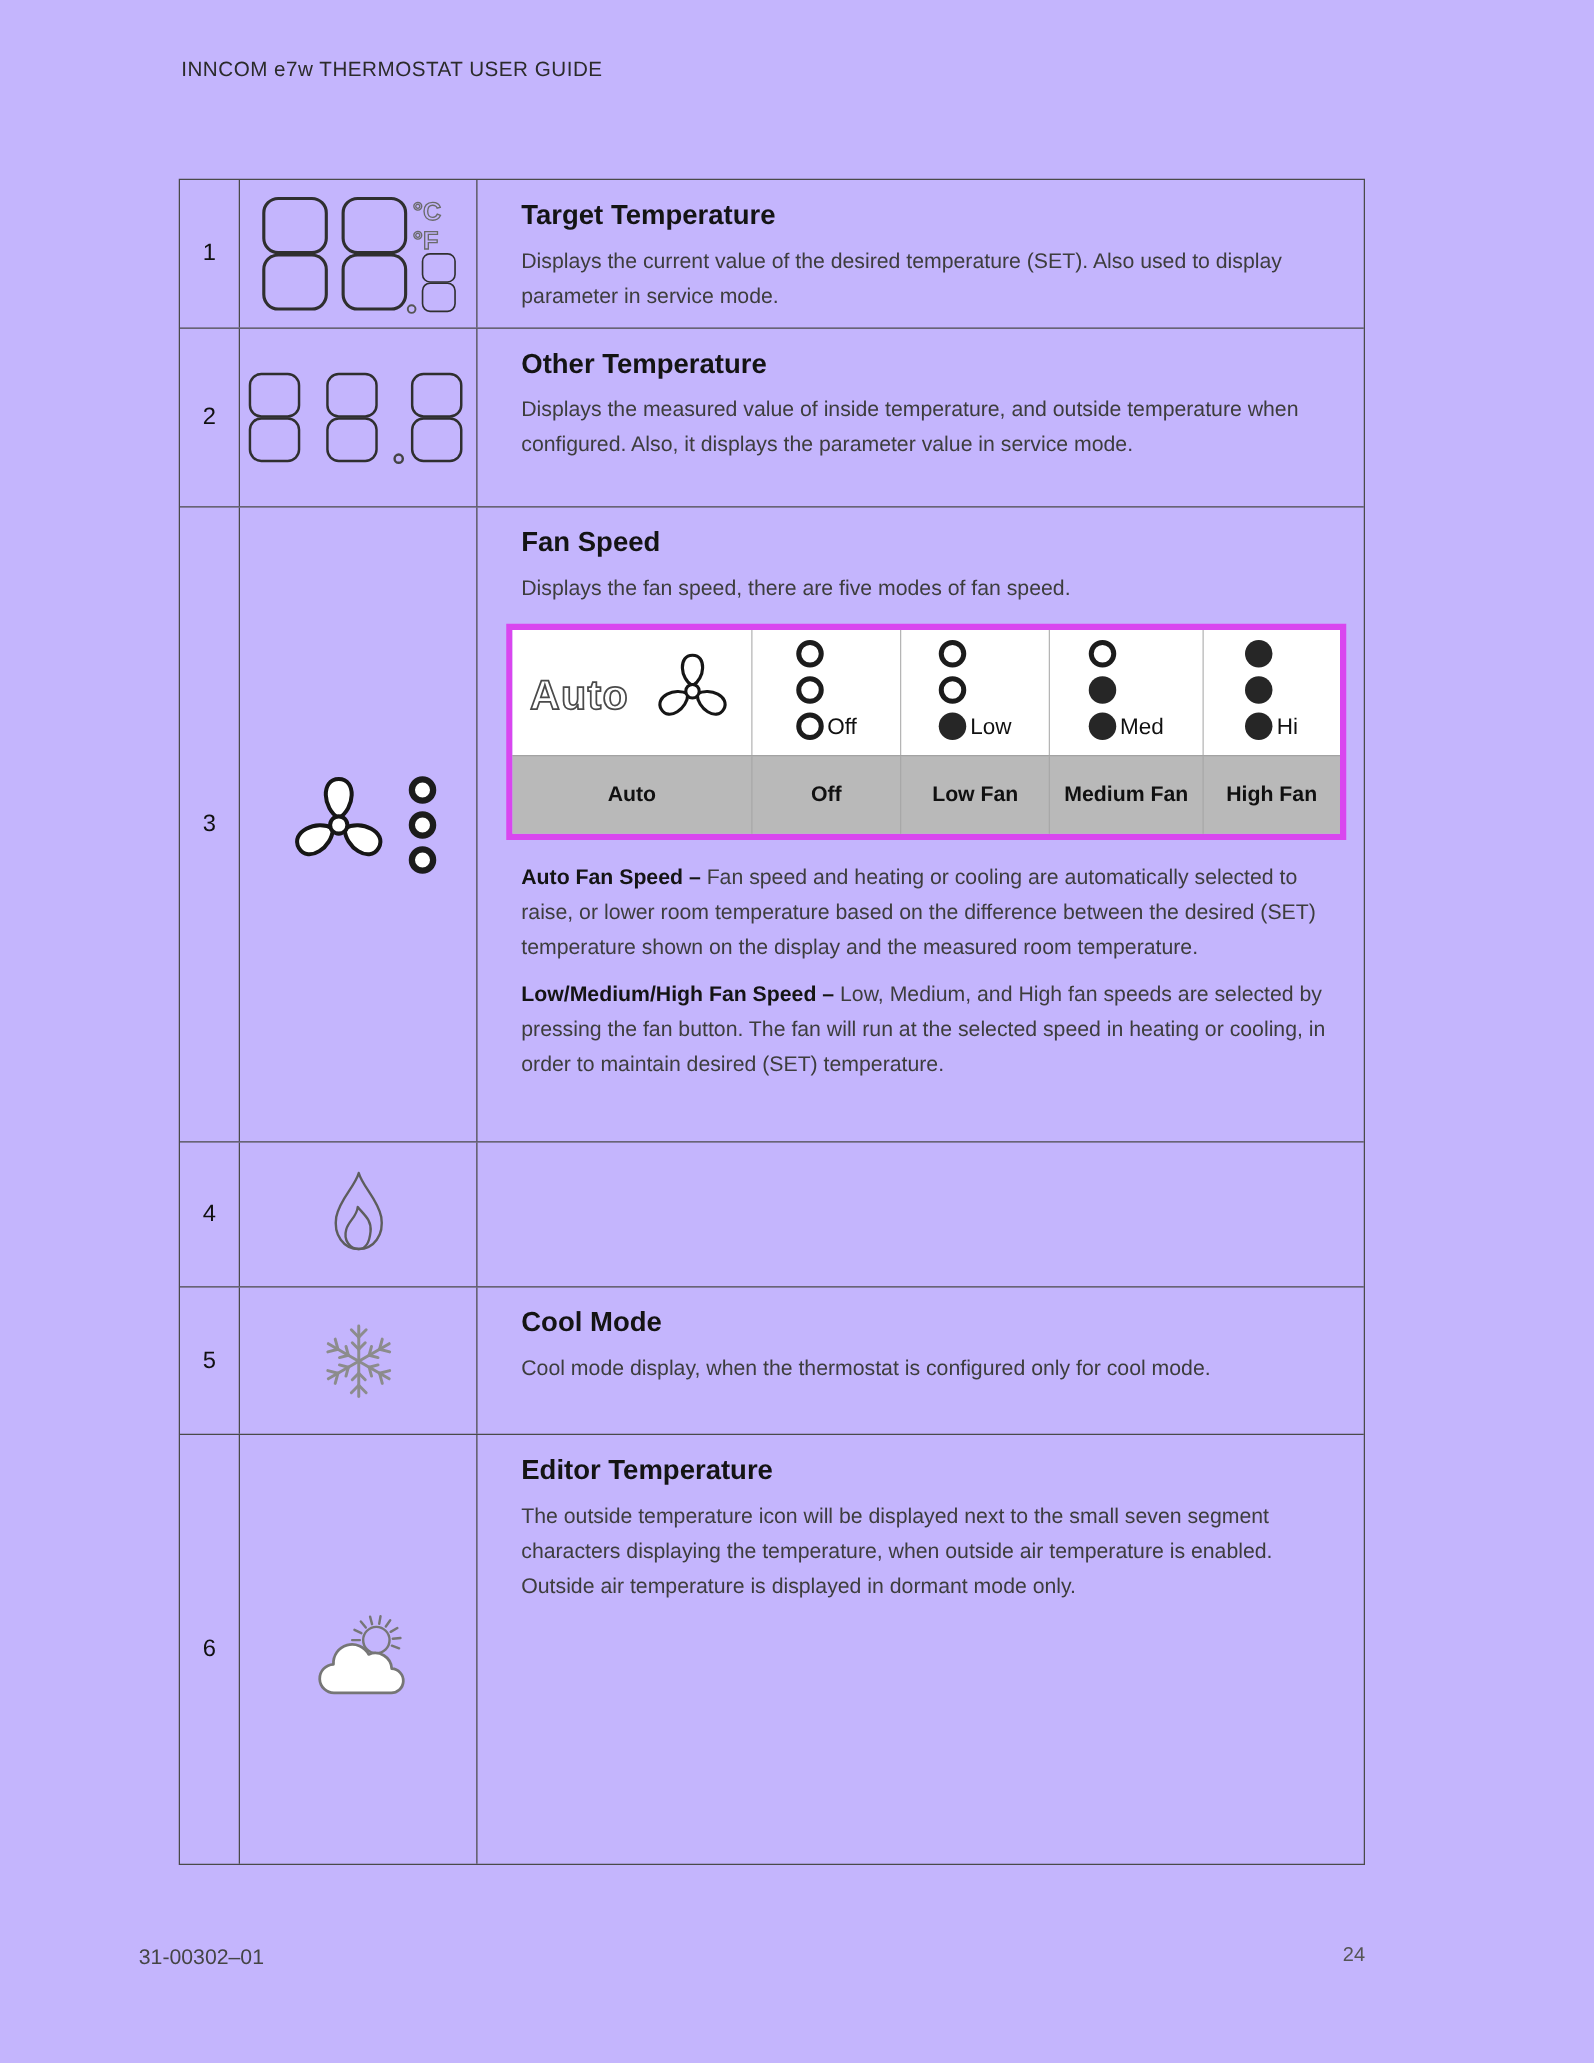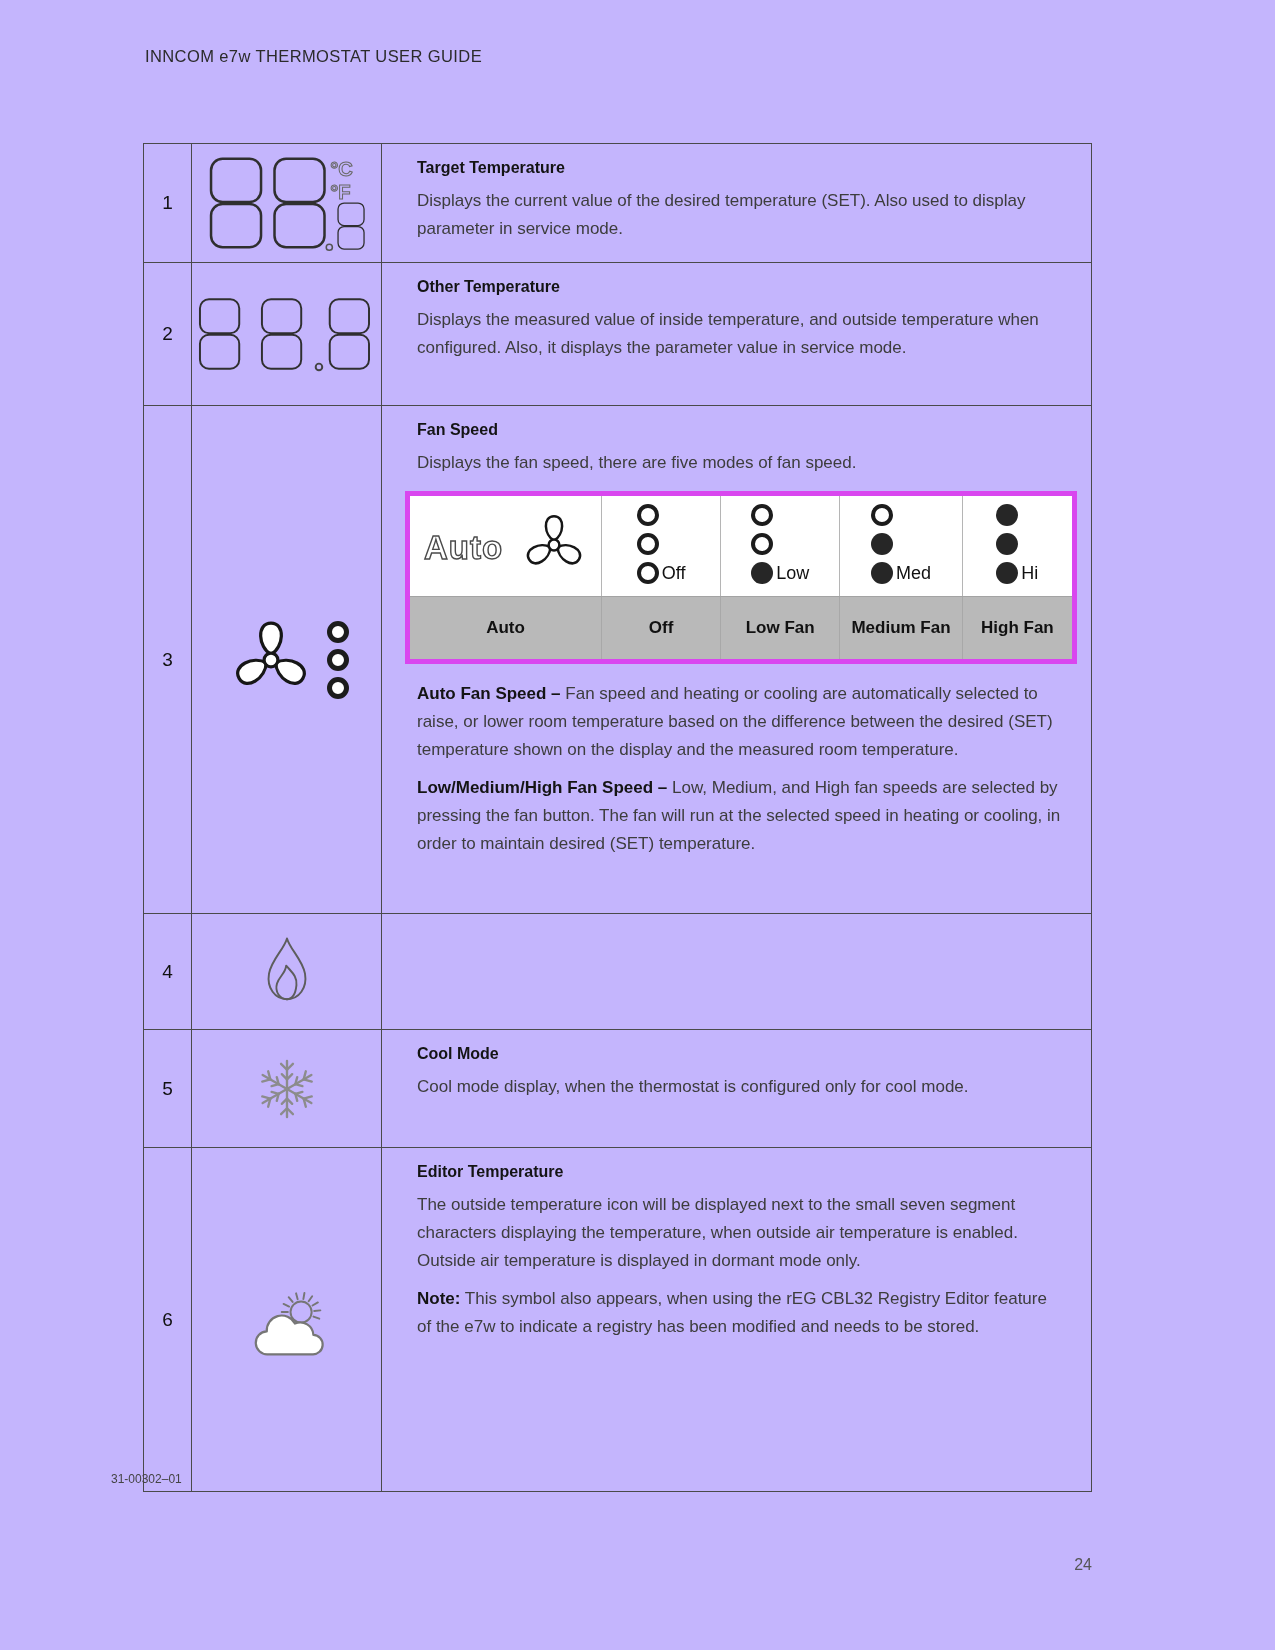--- a/index.html
+++ b/index.html
@@ -22,21 +22,21 @@
   .trow:first-child{border-top:none;}
   .cell{box-sizing:border-box;}
   .cell.num{
     border-right:1px solid #4a4a4a;display:flex;align-items:center;justify-content:center;
     font-size:19px;color:#111;
   }
   .cell.icon{
     border-right:1px solid #4a4a4a;display:flex;align-items:center;justify-content:center;
   }
   .cell.desc{padding:15px 42px 0 35px;}
-  .dtitle{font-size:16px;font-weight:bold;color:#141414;margin:0 0 10px 0;}
+  .dtitle{font-size:22px;font-weight:bold;color:#141414;margin:0 0 10px 0;}
   .dbody{font-size:17px;line-height:28px;color:#3d3d3d;margin:0;}
   .dbody + .dbody{margin-top:10px;}
   .dbody b{color:#141414;}
   
   .r1{height:118px;} .r2{height:143px;} .r3{height:508px;}
   .r4{height:116px;} .r5{height:118px;} .r6{height:344px;}
 
   
   .fan-table{width:672px;margin:14px 0 16px -12px;border:5px solid #d946ef;box-sizing:border-box;}
   .fan-row{display:grid;grid-template-columns:29% 18% 18% 18.5% 16.5%;}
@@ -57,21 +57,21 @@
   .dot{width:22px;height:22px;border-radius:50%;box-sizing:border-box;
        border:4.5px solid #1c1c1c;background:#fff;}
   .dot.filled{border:none;background:#262626;}
   .dot-inline{font-size:18px;line-height:22px;color:#111;margin-left:3px;font-weight:500;}
 
   
   .icon-fan-wrap{display:flex;align-items:center;gap:10px;}
   .icon-fan-wrap .dotcol{gap:6px;}
   .icon-fan-wrap .dot{border-width:5px;}
 
-  .footer-left{position:absolute;left:111px;top:1472px;font-size:12px;color:#444;}
+  .footer-left{position:absolute;left:111px;top:1556px;font-size:17px;color:#444;}
   .footer-page{position:absolute;left:143px;top:1556px;width:949px;text-align:right;
                font-size:16px;color:#555;}
 </style>
 </head>
 <body>
 
 <svg width="0" height="0" style="position:absolute" aria-hidden="true">
   <defs>
     <g id="dig8">
       <rect x="4" y="4" width="52" height="45" rx="12" fill="none" stroke="#2f2f2f" stroke-width="2.6"></rect>
@@ -282,21 +282,20 @@
             <line x1="79" y1="36.5" x2="85.1" y2="33"></line>
             <line x1="80.9" y1="42.7" x2="87.9" y2="42.1"></line>
             <line x1="80.1" y1="49.1" x2="86.7" y2="51.5"></line>
           </g>
           <path d="M28 92 a13 13 0 0 1 -1 -26 a17 17 0 0 1 32 -9 a15 15 0 0 1 21 13 a11 11 0 0 1 -1 22 Z" fill="#ffffff" stroke="#767676" stroke-width="2.5" stroke-linejoin="round"></path>
         </svg>
       </div>
       <div class="cell desc">
         <div class="dtitle">Editor Temperature</div>
         <p class="dbody">The outside temperature icon will be displayed next to the small seven segment characters displaying the temperature, when outside air temperature is enabled. Outside air temperature is displayed in dormant mode only.</p>
-        <p class="dbody"><b>Note:</b><span> This symbol also appears, when using the rEG CBL32 Registry Editor feature of the e7w to indicate a registry has been modified and needs to be stored.</span></p>
       </div>
     </div>
 
   </div>
 
   <div class="footer-left">31-00302–01</div>
   <div class="footer-page">24</div>
 
 </div>
 

